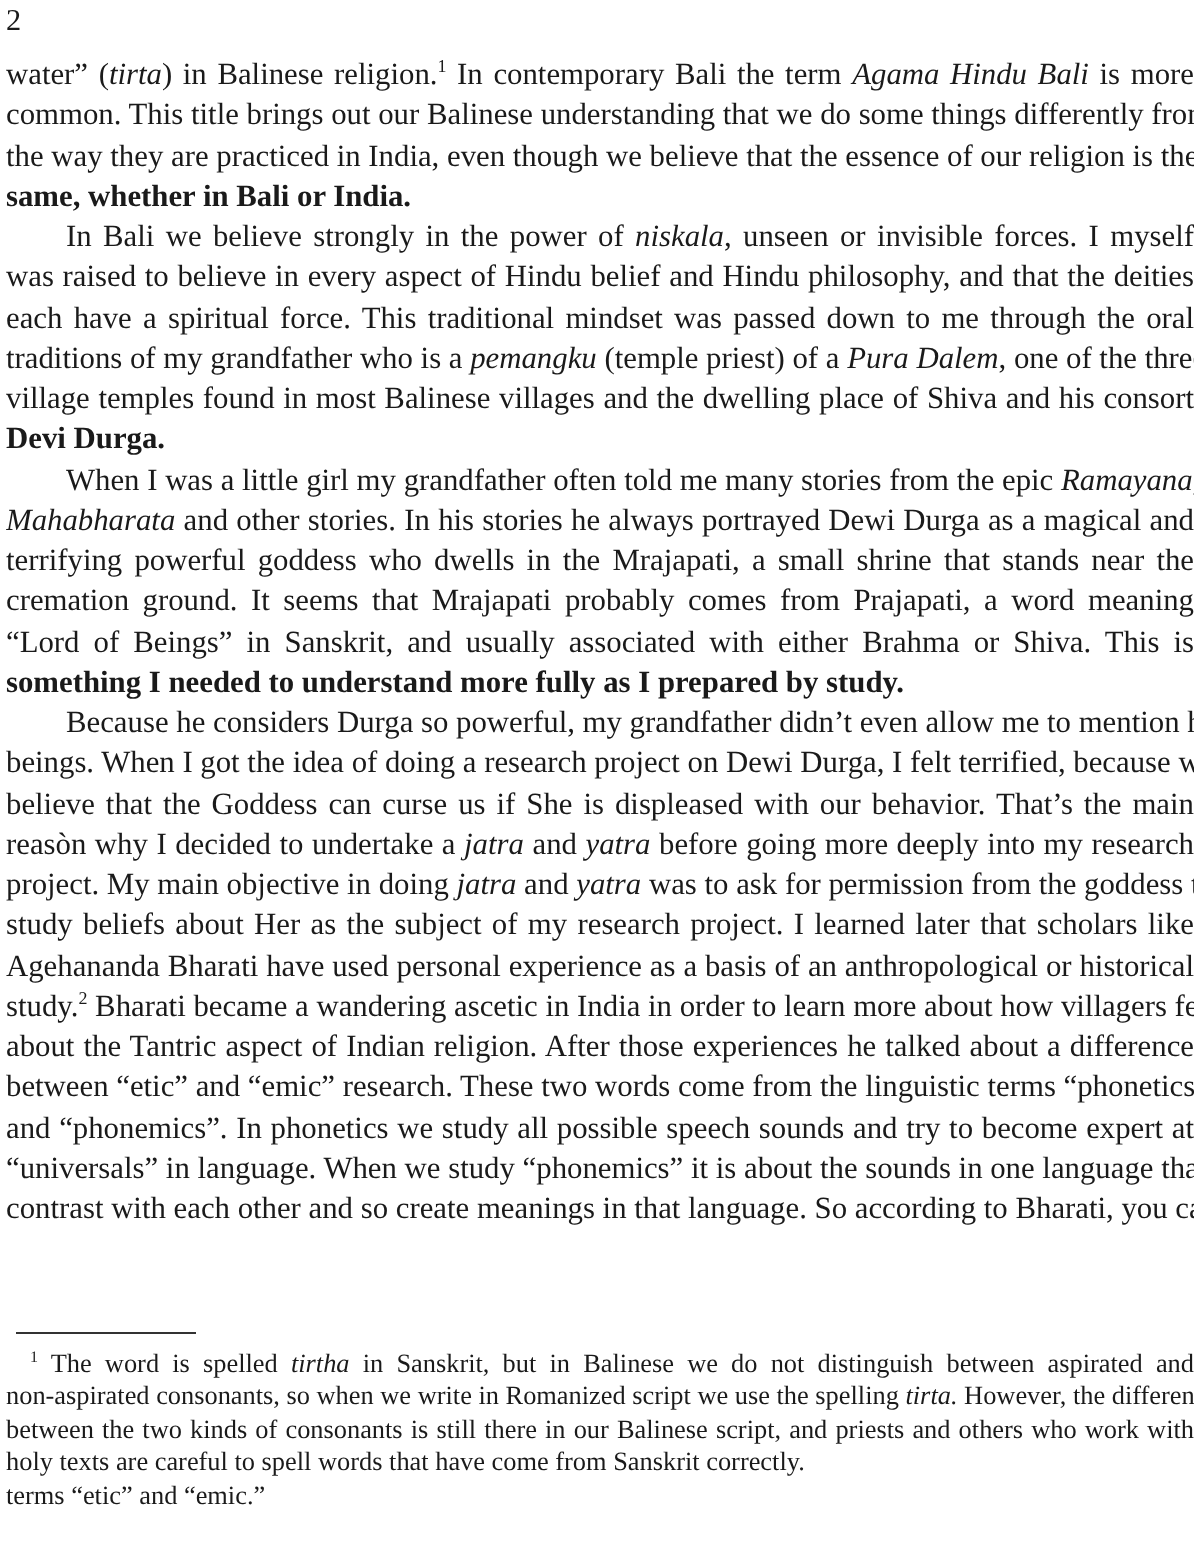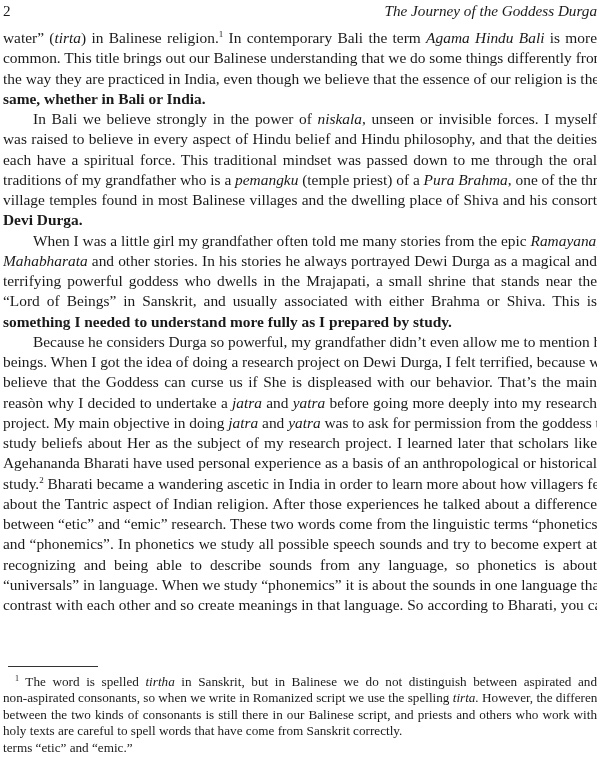--- a/index.html
+++ b/index.html
@@ -20,51 +20,50 @@
     .footnotes .line.last { text-align-last: left; }
     .footnotes .line.first-indent { padding-left: 12px; }
     .footnotes sup { font-size: 8px; vertical-align: 5px; }
   </style>
 </head>
 <body>
 
 <div class="page">
   <div class="running-head">
     <span class="page-number">2</span>
-    <span class="running-title">The Journey of the Goddess Durga</span>
   </div>
 
   <div class="body-text" id="body-text">
       <span class="line"><span>water” (</span><i>tirta</i><span>) in Balinese religion.</span><sup>1</sup><span> In contemporary Bali the term </span><i>Agama Hindu Bali</i><span> is more</span></span>
       <span class="line"><span>common. This title brings out our Balinese understanding that we do some things differently from</span></span>
       <span class="line"><span>the way they are practiced in India, even though we believe that the essence of our religion is the</span></span>
       <span class="line last"><span>same, whether in Bali or India.</span></span>
       <span class="line first-indent"><span>In Bali we believe strongly in the power of </span><i>niskala</i><span>, unseen or invisible forces. I myself</span></span>
       <span class="line"><span>was raised to believe in every aspect of Hindu belief and Hindu philosophy, and that the deities</span></span>
       <span class="line"><span>each have a spiritual force. This traditional mindset was passed down to me through the oral</span></span>
-      <span class="line"><span>traditions of my grandfather who is a </span><i>pemangku</i><span> (temple priest) of a </span><i>Pura Brahma</i><span>, one of the three</span></span>
+      <span class="line"><span>traditions of my grandfather who is a </span><i>pemangku</i><span> (temple priest) of a </span><i>Pura Dalem</i><span>, one of the three</span></span>
       <span class="line"><span>village temples found in most Balinese villages and the dwelling place of Shiva and his consort</span></span>
       <span class="line last"><span>Devi Durga.</span></span>
       <span class="line first-indent"><span>When I was a little girl my grandfather often told me many stories from the epic </span><i>Ramayana,</i></span>
       <span class="line"><i>Mahabharata</i><span> and other stories. In his stories he always portrayed Dewi Durga as a magical and</span></span>
       <span class="line"><span>terrifying powerful goddess who dwells in the Mrajapati, a small shrine that stands near the</span></span>
+      <span class="line"><span>cremation ground. It seems that Mrajapati probably comes from Prajapati, a word meaning</span></span>
       <span class="line"><span>“Lord of Beings” in Sanskrit, and usually associated with either Brahma or Shiva. This is</span></span>
       <span class="line last"><span>something I needed to understand more fully as I prepared by study.</span></span>
       <span class="line first-indent"><span>Because he considers Durga so powerful, my grandfather didn’t even allow me to mention her</span></span>
       <span class="line"><span>beings. When I got the idea of doing a research project on Dewi Durga, I felt terrified, because we</span></span>
       <span class="line"><span>believe that the Goddess can curse us if She is displeased with our behavior. That’s the main</span></span>
       <span class="line"><span>reasòn why I decided to undertake a </span><i>jatra</i><span> and </span><i>yatra</i><span> before going more deeply into my research</span></span>
       <span class="line"><span>project. My main objective in doing </span><i>jatra</i><span> and </span><i>yatra</i><span> was to ask for permission from the goddess to</span></span>
       <span class="line"><span>study beliefs about Her as the subject of my research project. I learned later that scholars like</span></span>
       <span class="line"><span>Agehananda Bharati have used personal experience as a basis of an anthropological or historical</span></span>
       <span class="line"><span>study.</span><sup>2</sup><span> Bharati became a wandering ascetic in India in order to learn more about how villagers feel</span></span>
       <span class="line"><span>about the Tantric aspect of Indian religion. After those experiences he talked about a difference</span></span>
       <span class="line"><span>between “etic” and “emic” research. These two words come from the linguistic terms “phonetics”</span></span>
       <span class="line"><span>and “phonemics”. In phonetics we study all possible speech sounds and try to become expert at</span></span>
-      <span class="line"><span>recognizing and being able to describe sounds from any language, so phonetics is about</span></span>
       <span class="line"><span>“universals” in language. When we study “phonemics” it is about the sounds in one language that</span></span>
       <span class="line"><span>contrast with each other and so create meanings in that language. So according to Bharati, you can</span></span>
     </div>
 
   <div class="footnote-rule"></div>
 
   <div class="footnotes" id="footnotes">
       <span class="line first-indent"><sup>1</sup><span> The word is spelled </span><i>tirtha</i><span> in Sanskrit, but in Balinese we do not distinguish between aspirated and</span></span>
       <span class="line"><span>non-aspirated consonants, so when we write in Romanized script we use the spelling </span><i>tirta.</i><span> However, the difference</span></span>
       <span class="line"><span>between the two kinds of consonants is still there in our Balinese script, and priests and others who work with</span></span>

